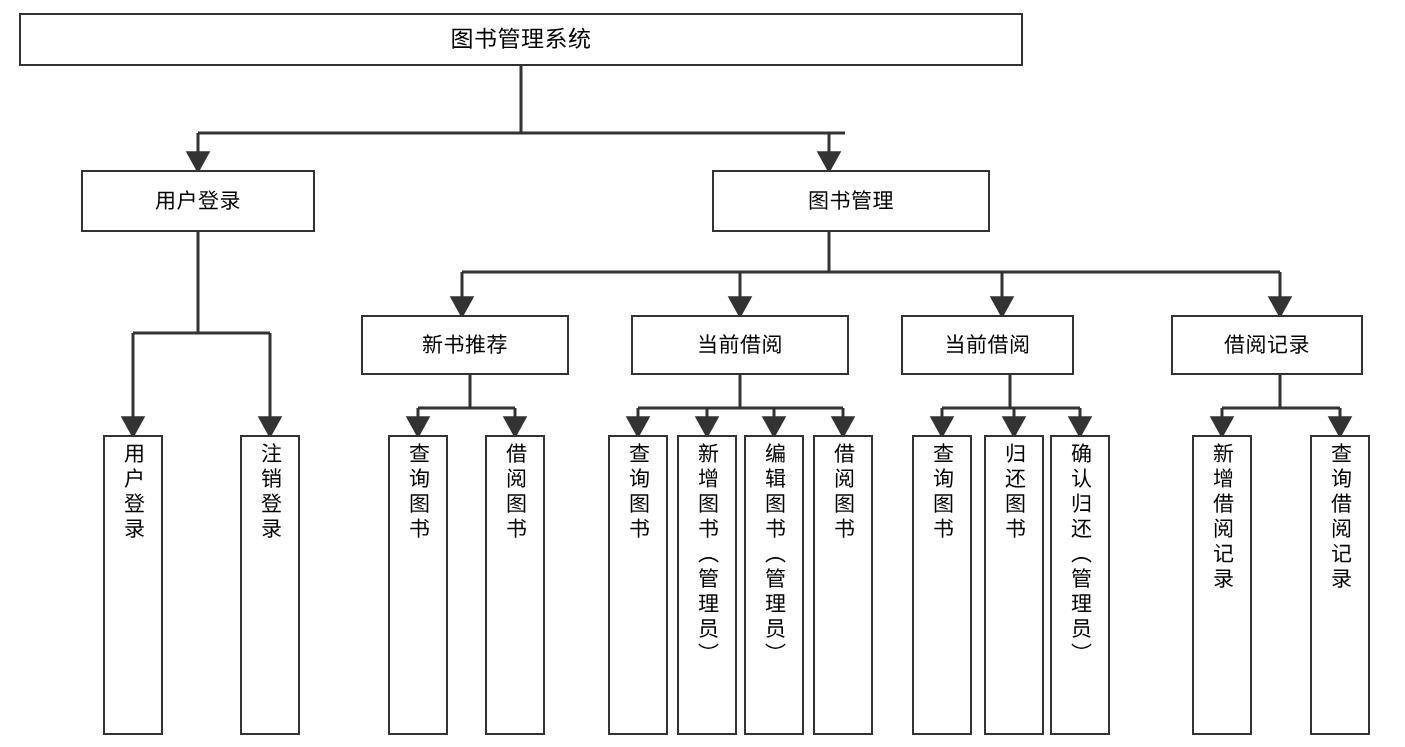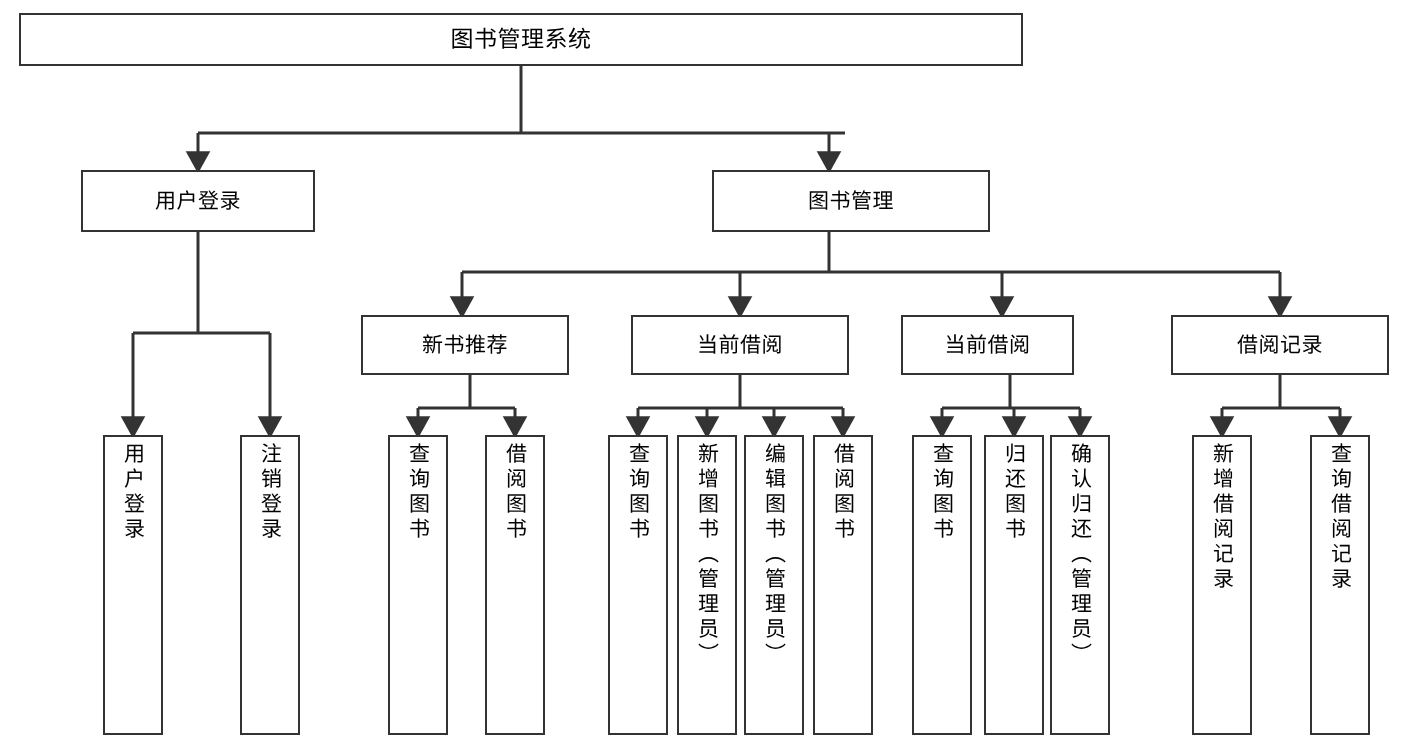--- a/index.html
+++ b/index.html
@@ -148,21 +148,21 @@
 
   <div class="node-box level-two" id="box-l2-0" style="left: 361px; top: 315px; width: 208px; height: 60px;">
     <span class="node-label">新书推荐</span>
   </div>
   <div class="node-box level-two" id="box-l2-1" style="left: 631px; top: 315px; width: 218px; height: 60px;">
     <span class="node-label">当前借阅</span>
   </div>
   <div class="node-box level-two" id="box-l2-2" style="left: 901px; top: 315px; width: 173px; height: 60px;">
     <span class="node-label">当前借阅</span>
   </div>
-  <div class="node-box level-two" id="box-l2-3" style="left: 1171px; top: 315px; width: 218px; height: 60px;">
+  <div class="node-box level-two" id="box-l2-3" style="left: 1171px; top: 315px; width: 192px; height: 60px;">
     <span class="node-label">借阅记录</span>
   </div>
 
   <div class="node-box leaf" id="box-l3-0" style="left: 103px; top: 435px; width: 60px; height: 300px;">
     <span class="node-label">用户登录</span>
   </div>
   <div class="node-box leaf" id="box-l3-1" style="left: 240px; top: 435px; width: 60px; height: 300px;">
     <span class="node-label">注销登录</span>
   </div>
   <div class="node-box leaf" id="box-l3-2" style="left: 388px; top: 435px; width: 60px; height: 300px;">

